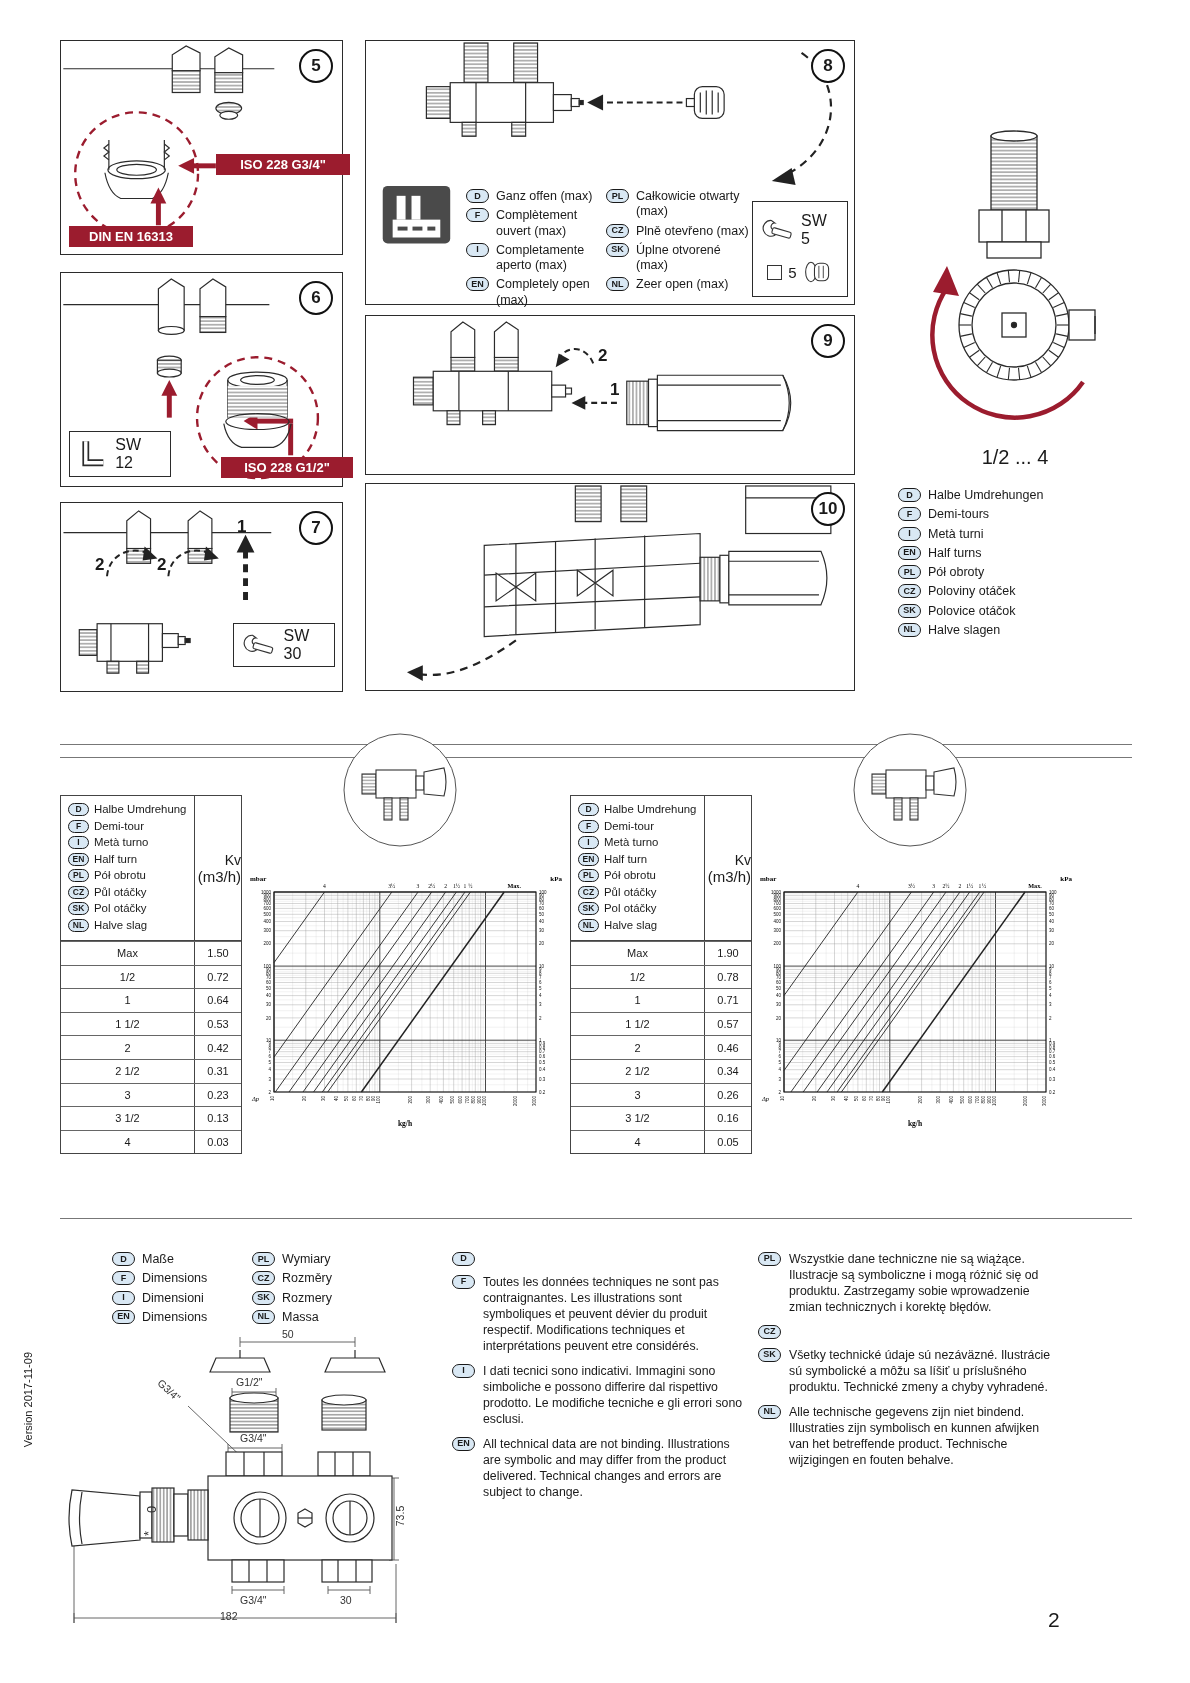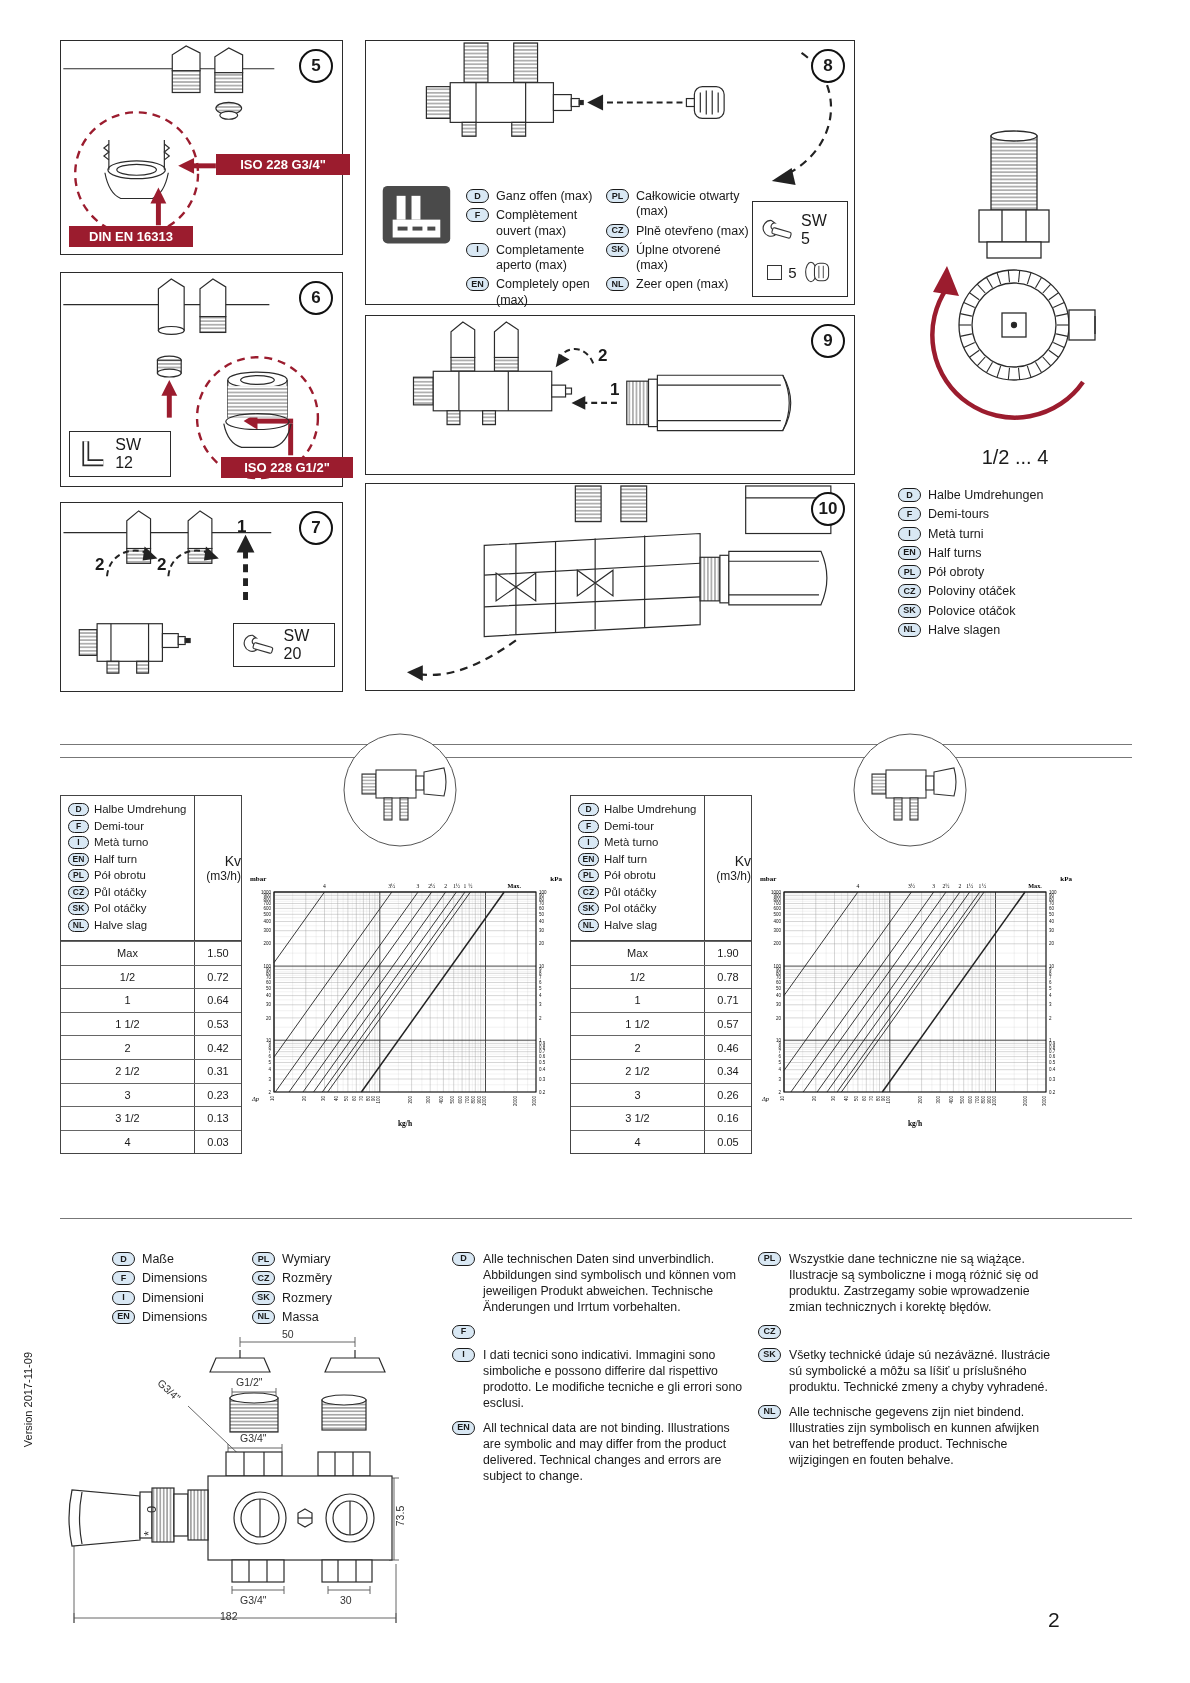--- a/index.html
+++ b/index.html
@@ -22,21 +22,21 @@
   .lrow{display:flex;gap:7px;margin-bottom:4px;font-size:12.5px;line-height:1.22;align-items:flex-start}
   .lang-list{position:absolute;z-index:3}
   .kvtable{position:absolute;border:1.6px solid #444;background:#fff;box-sizing:border-box;display:flex;flex-direction:column}
   .kvhead{display:flex;border-bottom:1.4px solid #444}
   .kvlangs{flex:1;padding:7px 2px 5px 7px}
   .kvlangs .lrow{margin-bottom:2.6px;font-size:11.4px;gap:5px}
   .kvlangs .badge{min-width:21px;height:13px;font-size:8.5px}
   .kvcell{width:46px;border-left:1.2px solid #444;display:flex;flex-direction:column;
           justify-content:center;align-items:flex-end}
   .kvcell .kv{font-size:14px}
-  .kvcell .kvu{font-size:12px}
+  .kvcell .kvu{font-size:15px}
   .kvrows{display:flex;flex-direction:column}
   .kvrow{display:flex;border-top:1.1px solid #666;height:22.6px;font-size:11px;align-items:stretch}
   .kvrow .c1{flex:1;display:flex;align-items:center;justify-content:center}
   .kvrow .c2{width:46px;border-left:1.2px solid #444;display:flex;align-items:center;justify-content:center}
   .rule{position:absolute;left:60px;width:1072px;border-top:1.1px solid #777}
   .disc-col{position:absolute;z-index:2}
   .disc-row{display:flex;gap:8px;margin-bottom:9px;font-size:12.3px;line-height:1.3}
   .version{position:absolute;left:22px;top:1352px;font-size:11px;color:#222;
            writing-mode:vertical-rl;transform:rotate(180deg)}
   .pagenum{position:absolute;left:1048px;top:1608px;font-size:21px}
@@ -168,21 +168,21 @@
     </svg>
     <div class="numc">7</div>
     <div class="step" style="left:34px;top:52px">2</div>
     <div class="step" style="left:96px;top:52px">2</div>
     <div class="step" style="left:176px;top:14px">1</div>
     <div class="swbox" style="left:172px;top:120px;width:102px;height:44px">
       <svg width="38" height="26" viewBox="0 0 38 26">
         <path d="M12 2 a9 9 0 0 0 -9 12 a9 9 0 0 0 13 5 l-3 -7 a4 4 0 0 1 3 -7 z" fill="#fff" stroke="#333" stroke-width="1.3"></path>
         <rect x="14" y="10" width="22" height="7" rx="2" transform="rotate(16 14 10)" fill="#fff" stroke="#333" stroke-width="1.3"></rect>
       </svg>
-      <span class="swtext">SW 20</span>
+      <span class="swtext">SW 30</span>
     </div>
   </div>
 
   <div class="panel" style="left:365px;top:40px;width:490px;height:265px">
     <svg class="art" viewBox="0 0 490 265">
       <defs>
           <pattern id="hz8" width="6" height="3.6" patternUnits="userSpaceOnUse">
             <rect width="6" height="3.6" fill="#fff"></rect>
             <path d="M0 1.8 H6" stroke="#555" stroke-width=".9"></path>
           </pattern>
@@ -1209,25 +1209,25 @@
     <div class="dimtxt" style="left:330px;top:182px;transform:rotate(-90deg)">73.5</div>
     <div class="dimtxt" style="left:180px;top:266px">G3/4"</div>
     <div class="dimtxt" style="left:280px;top:266px">30</div>
     <div class="dimtxt" style="left:160px;top:282px">182</div>
   </div>
 
   <div class="disc-col" style="left:452px;top:1252px;width:298px">
 
       <div class="disc-row">
         <span class="badge">D</span>
-        <span class="dtext">Alle technischen Daten sind unverbindlich. Abbildungen sind symbolisch und können vom jeweiligen Produkt abweichen. Technische Änderungen und Irrtum vorbehalten.</span>
       </div>
 
       <div class="disc-row">
         <span class="badge">F</span>
+        <span class="dtext">Toutes les données techniques ne sont pas contraignantes. Les illustrations sont symboliques et peuvent dévier du produit respectif. Modifications techniques et interprétations peuvent etre considérés.</span>
       </div>
 
       <div class="disc-row">
         <span class="badge">I</span>
         <span class="dtext">I dati tecnici sono indicativi. Immagini sono simboliche e possono differire dal rispettivo prodotto. Le modifiche tecniche e gli errori sono esclusi.</span>
       </div>
 
       <div class="disc-row">
         <span class="badge">EN</span>
         <span class="dtext">All technical data are not binding. Illustrations are symbolic and may differ from the product delivered. Technical changes and errors are subject to change.</span>

